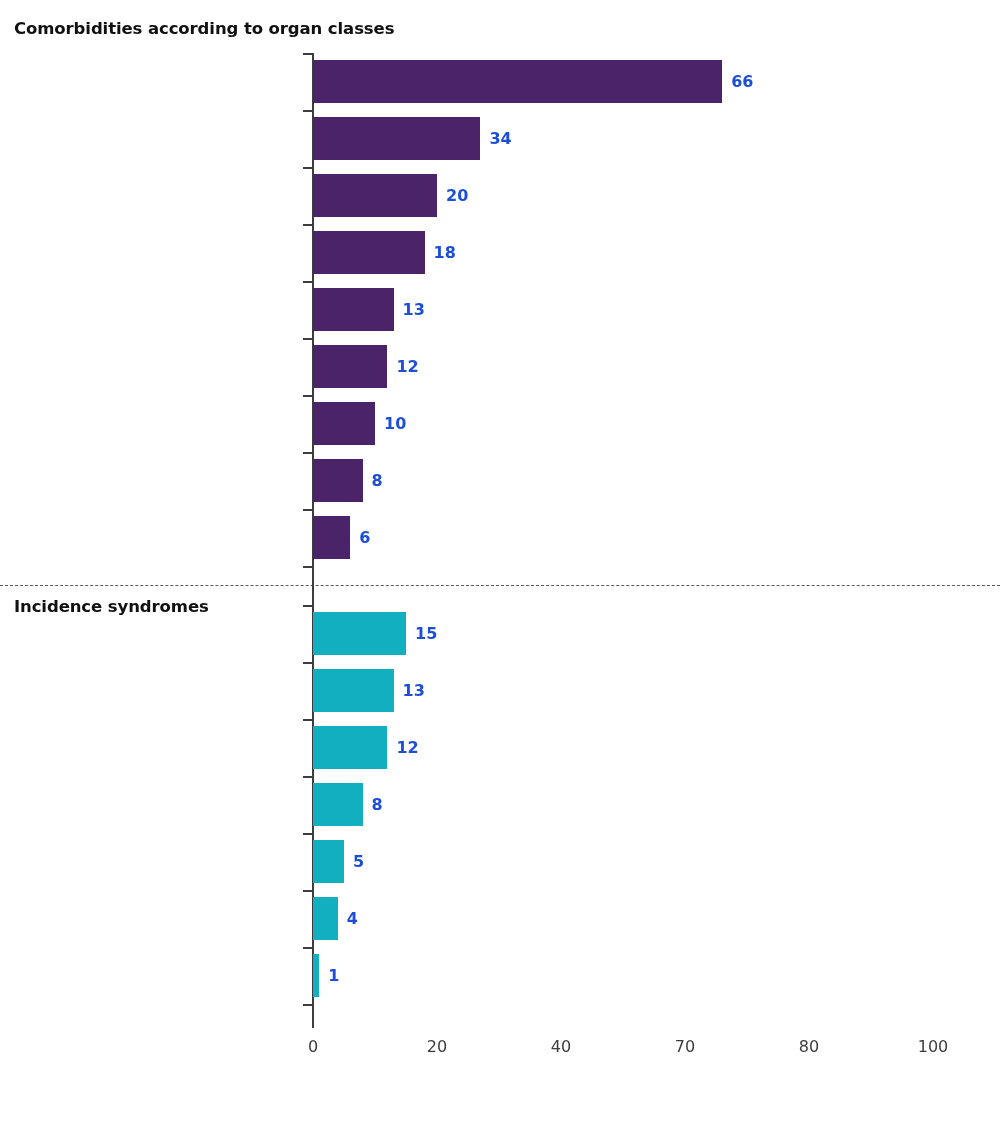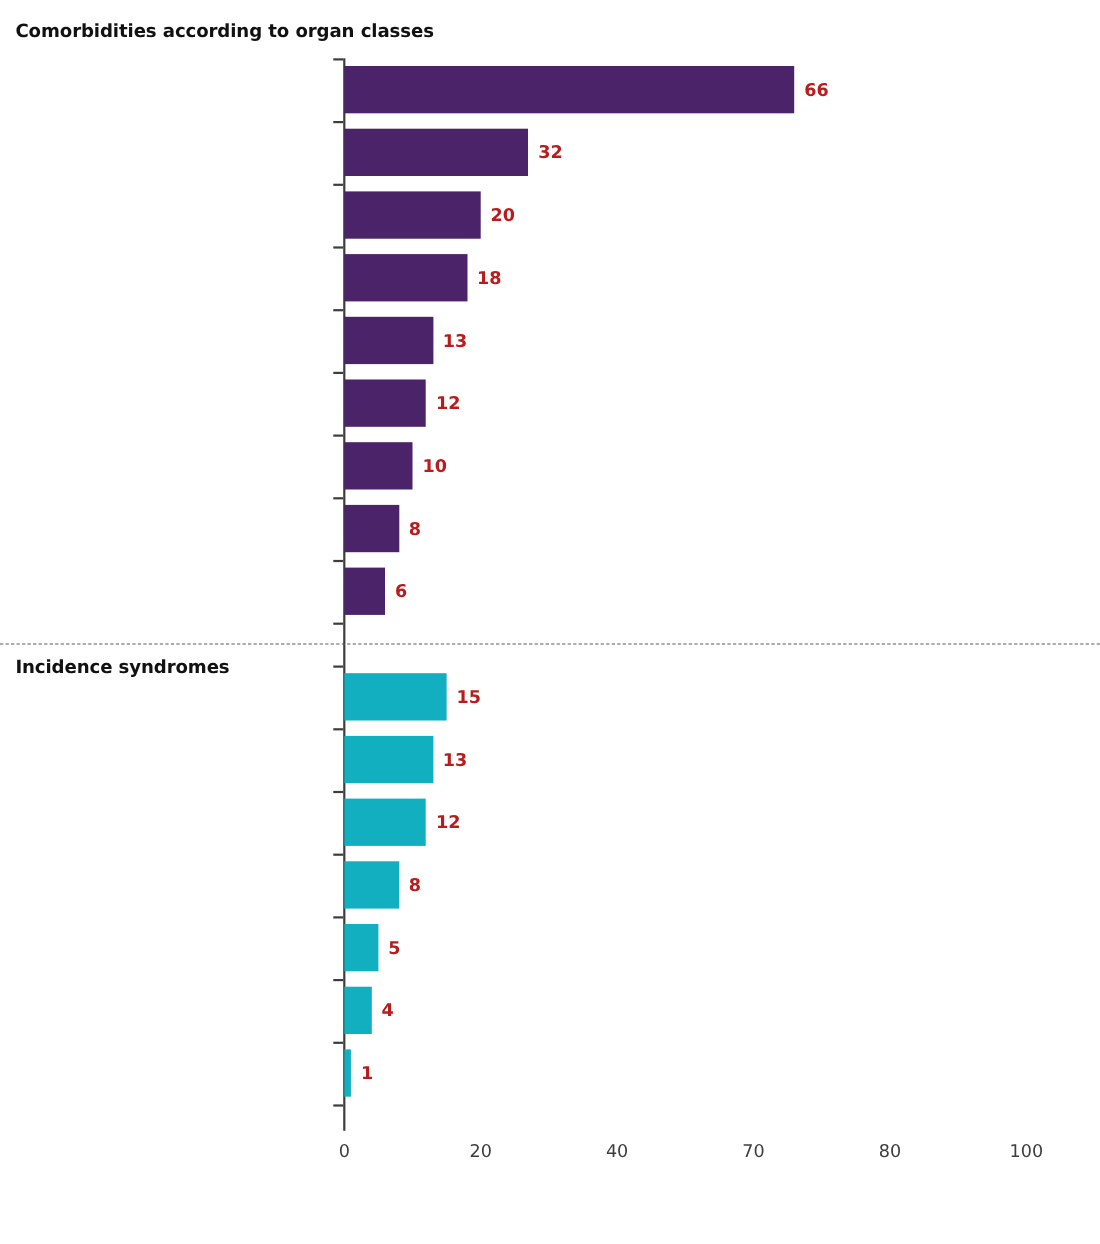--- a/index.html
+++ b/index.html
@@ -80,21 +80,21 @@
   .bar.purple { background: #4a2368; }
   .bar.teal   { background: #11afbf; }
 
   .bar-value {
     position: absolute;
     top: 7px;
     height: 43px;
     line-height: 43px;
     font-size: 16px;
     font-weight: bold;
-    color: #b91c1c;
+    color: #1d4ed8;
     white-space: nowrap;
   }
   .xtick-label {
     position: absolute;
     top: 1026px;
     font-size: 16px;
     color: #3d3d3d;
     transform: translateX(-50%);
     white-space: nowrap;
   }
@@ -123,21 +123,21 @@
   <div class="axis-spine" id="spine-top"></div>
   <div class="axis-spine" id="spine-bottom"></div>
 
   <div id="bars-layer">
       <div class="bar-row" style="top: 42px;">
         <div class="bar purple" style="width: 409.2px;"></div>
         <div class="bar-value" style="left: 731.2px;">66</div>
       </div>
       <div class="bar-row" style="top: 99px;">
         <div class="bar purple" style="width: 167.4px;"></div>
-        <div class="bar-value" style="left: 489.4px;">32</div>
+        <div class="bar-value" style="left: 489.4px;">34</div>
       </div>
       <div class="bar-row" style="top: 156px;">
         <div class="bar purple" style="width: 124px;"></div>
         <div class="bar-value" style="left: 446px;">20</div>
       </div>
       <div class="bar-row" style="top: 213px;">
         <div class="bar purple" style="width: 111.6px;"></div>
         <div class="bar-value" style="left: 433.6px;">18</div>
       </div>
       <div class="bar-row" style="top: 270px;">

